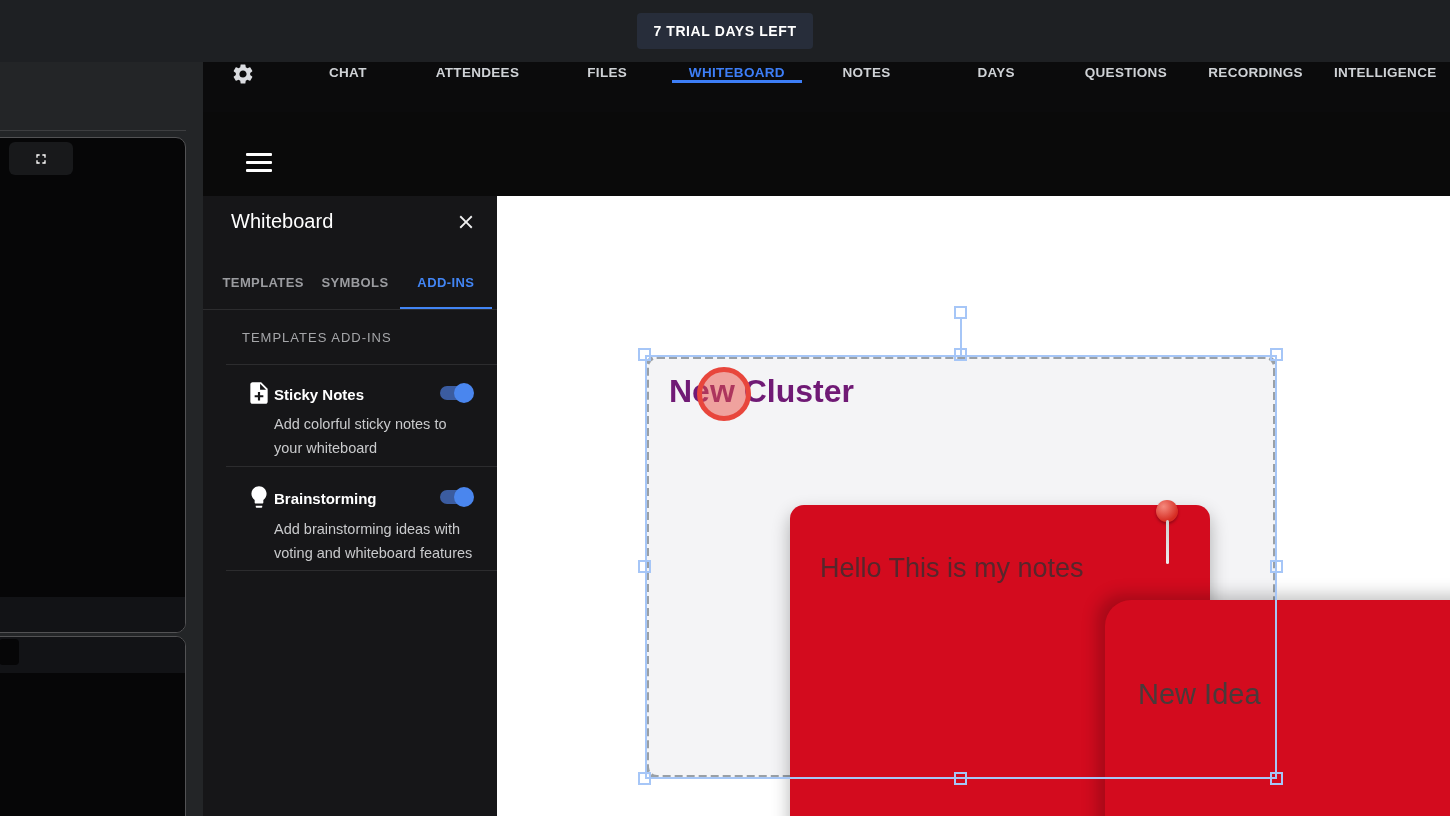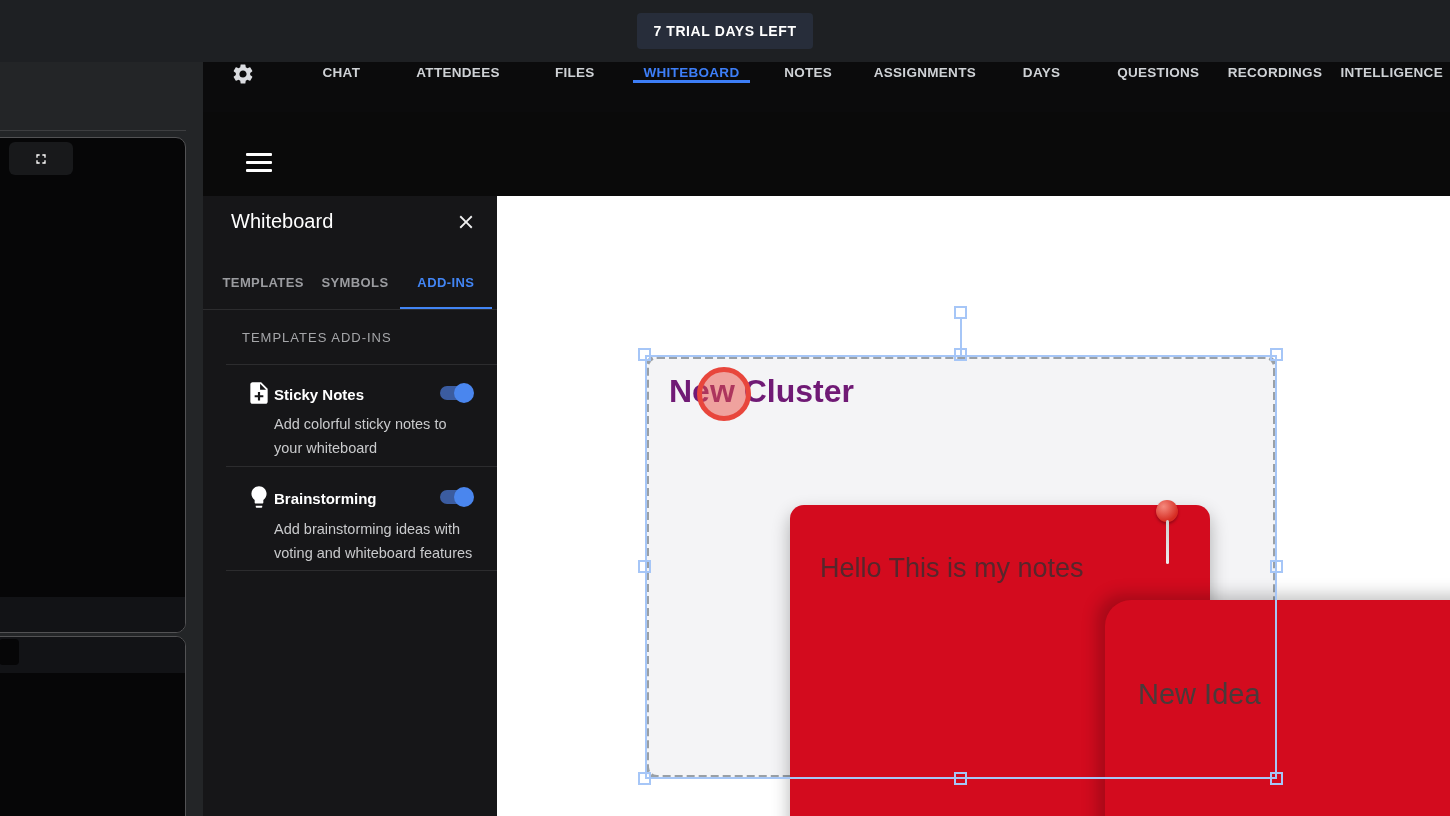--- a/index.html
+++ b/index.html
@@ -111,21 +111,20 @@
       <svg width="24" height="24" viewBox="0 0 24 24" fill="currentColor">
           <path d="M19.14 12.94c.04-.3.06-.61.06-.94 0-.32-.02-.64-.07-.94l2.03-1.58a.49.49 0 0 0 .12-.61l-1.92-3.32a.488.488 0 0 0-.59-.22l-2.39.96c-.5-.38-1.03-.7-1.62-.94l-.36-2.54a.484.484 0 0 0-.48-.41h-3.84c-.24 0-.43.17-.47.41l-.36 2.54c-.59.24-1.13.57-1.62.94l-2.39-.96c-.22-.08-.47 0-.59.22L2.74 8.87c-.12.21-.08.47.12.61l2.03 1.58c-.05.3-.09.63-.09.94s.02.64.07.94l-2.03 1.58a.49.49 0 0 0-.12.61l1.92 3.32c.12.22.37.29.59.22l2.39-.96c.5.38 1.03.7 1.62.94l.36 2.54c.05.24.24.41.48.41h3.84c.24 0 .44-.17.47-.41l.36-2.54c.59-.24 1.13-.56 1.62-.94l2.39.96c.22.08.47 0 .59-.22l1.92-3.32c.12-.22.07-.47-.12-.61l-2.01-1.58zM12 15.6A3.61 3.61 0 0 1 8.4 12c0-1.98 1.62-3.6 3.6-3.6s3.6 1.62 3.6 3.6-1.62 3.6-3.6 3.6z"></path>
         </svg>
     </button>
     <div class="nav-tabs">
       <button class="nav-tab">CHAT</button>
       <button class="nav-tab">ATTENDEES</button>
       <button class="nav-tab">FILES</button>
       <button class="nav-tab active">WHITEBOARD</button>
       <button class="nav-tab">NOTES</button>
-      <button class="nav-tab">ASSIGNMENTS</button>
       <button class="nav-tab">DAYS</button>
       <button class="nav-tab">QUESTIONS</button>
       <button class="nav-tab">RECORDINGS</button>
       <button class="nav-tab">INTELLIGENCE</button>
     </div>
   </div>
 
   <div class="toolbar">
     <button class="tbtn menu-btn" aria-label="menu">
         <span></span>

